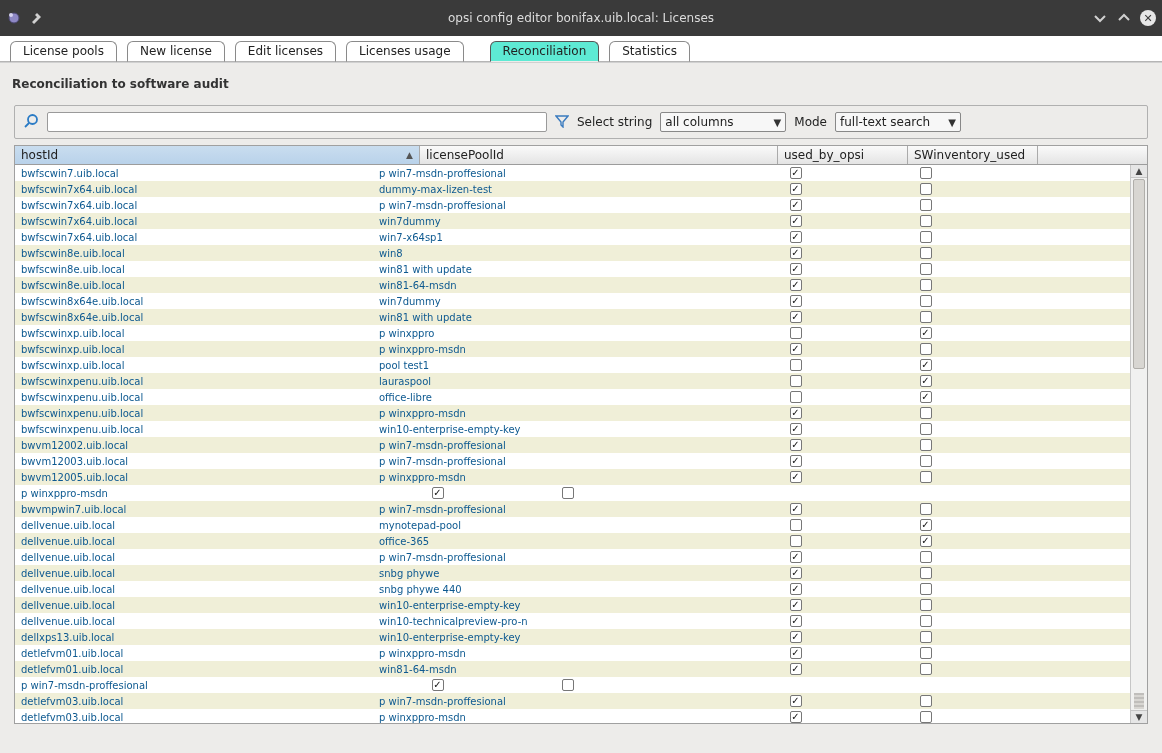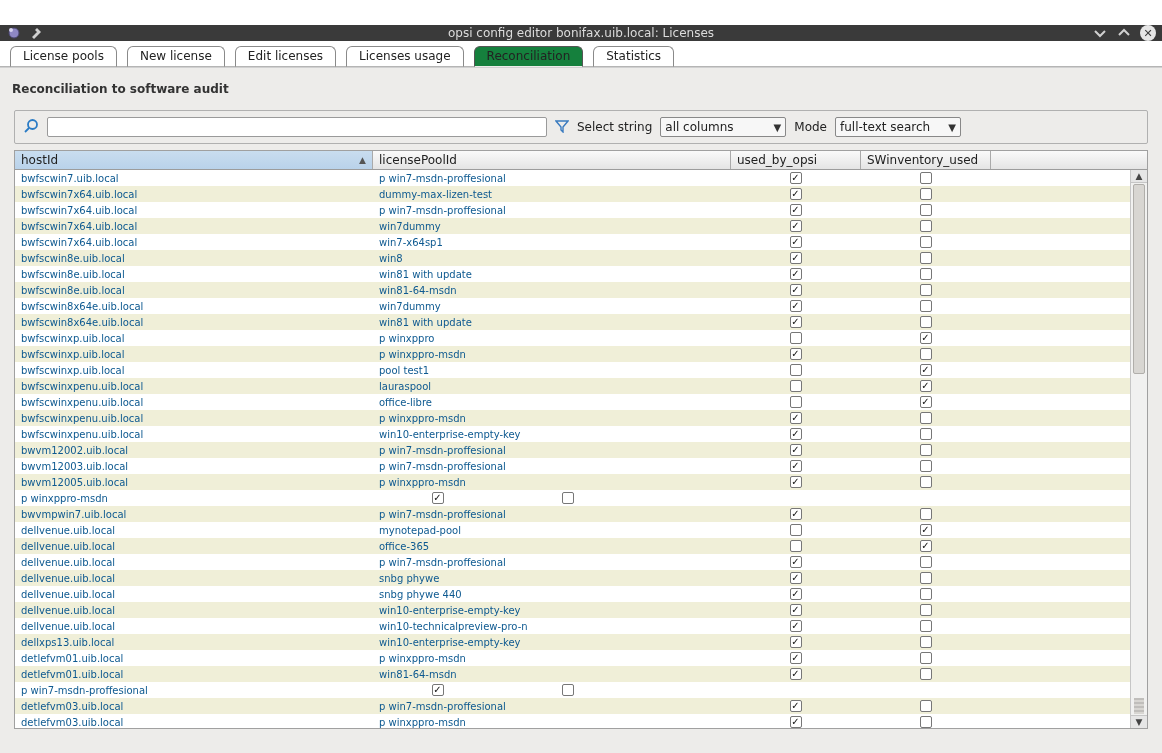--- a/index.html
+++ b/index.html
@@ -9,27 +9,26 @@
     font-size: 12px;
     background: #ffffff;
     color: #222;
     width: 1162px;
     height: 753px;
     overflow: hidden;
   }
   
   .titlebar {
     background: #3a3a3a;
-    height: 16px;
+    height: 36px;
     display: flex;
     align-items: center;
     color: #dcdcdc;
     padding: 0 6px;
     position: relative;
-    margin-top: 25px;
   }
   .titlebar .tb-left {
     display: flex; align-items: center; gap: 6px;
   }
   .titlebar .tb-center {
     position: absolute; left: 0; right: 0;
     text-align: center;
     pointer-events: none;
     font-size: 12px;
   }
@@ -59,24 +58,25 @@
     border-radius: 6px 6px 0 0;
     background: #ffffff;
     padding: 2px 12px 3px;
     position: relative;
     top: 1px;
     color: #222;
     cursor: default;
     user-select: none;
   }
   .tab.active {
-    background: #15803d;
+    background: #5eead4;
     border: 1px solid #555;
     border-bottom: 1px solid #edecea;
     z-index: 2;
+    margin-left: 16px;
   }
 
   
   .panel {
     background: #edecea;
     height: calc(753px - 24px - 27px);
     padding: 10px 10px 12px 10px;
     border-top: 1px solid #d0d0d0;
   }
   .panel-title {
@@ -146,21 +146,21 @@
   .th {
     border-right: 1px solid #aaa;
     padding: 1px 6px;
     display: flex; align-items: center;
     position: relative;
   }
   .th.sorted {
     background: linear-gradient(#c9ddef, #b9d2ea);
   }
   .th .sort { position: absolute; right: 6px; color: #555; font-size: 9px; }
-  .th-host   { width: 358px; }
+  .th-host   { width: 405px; }
   .th-pool   { width: 358px; }
   .th-used   { width: 130px; }
   .th-swinv  { width: 130px; }
   .th-tail   { flex: 1; border-right: none; }
 
   .tbody {
     flex: 1;
     overflow: hidden;
     position: relative;
   }

